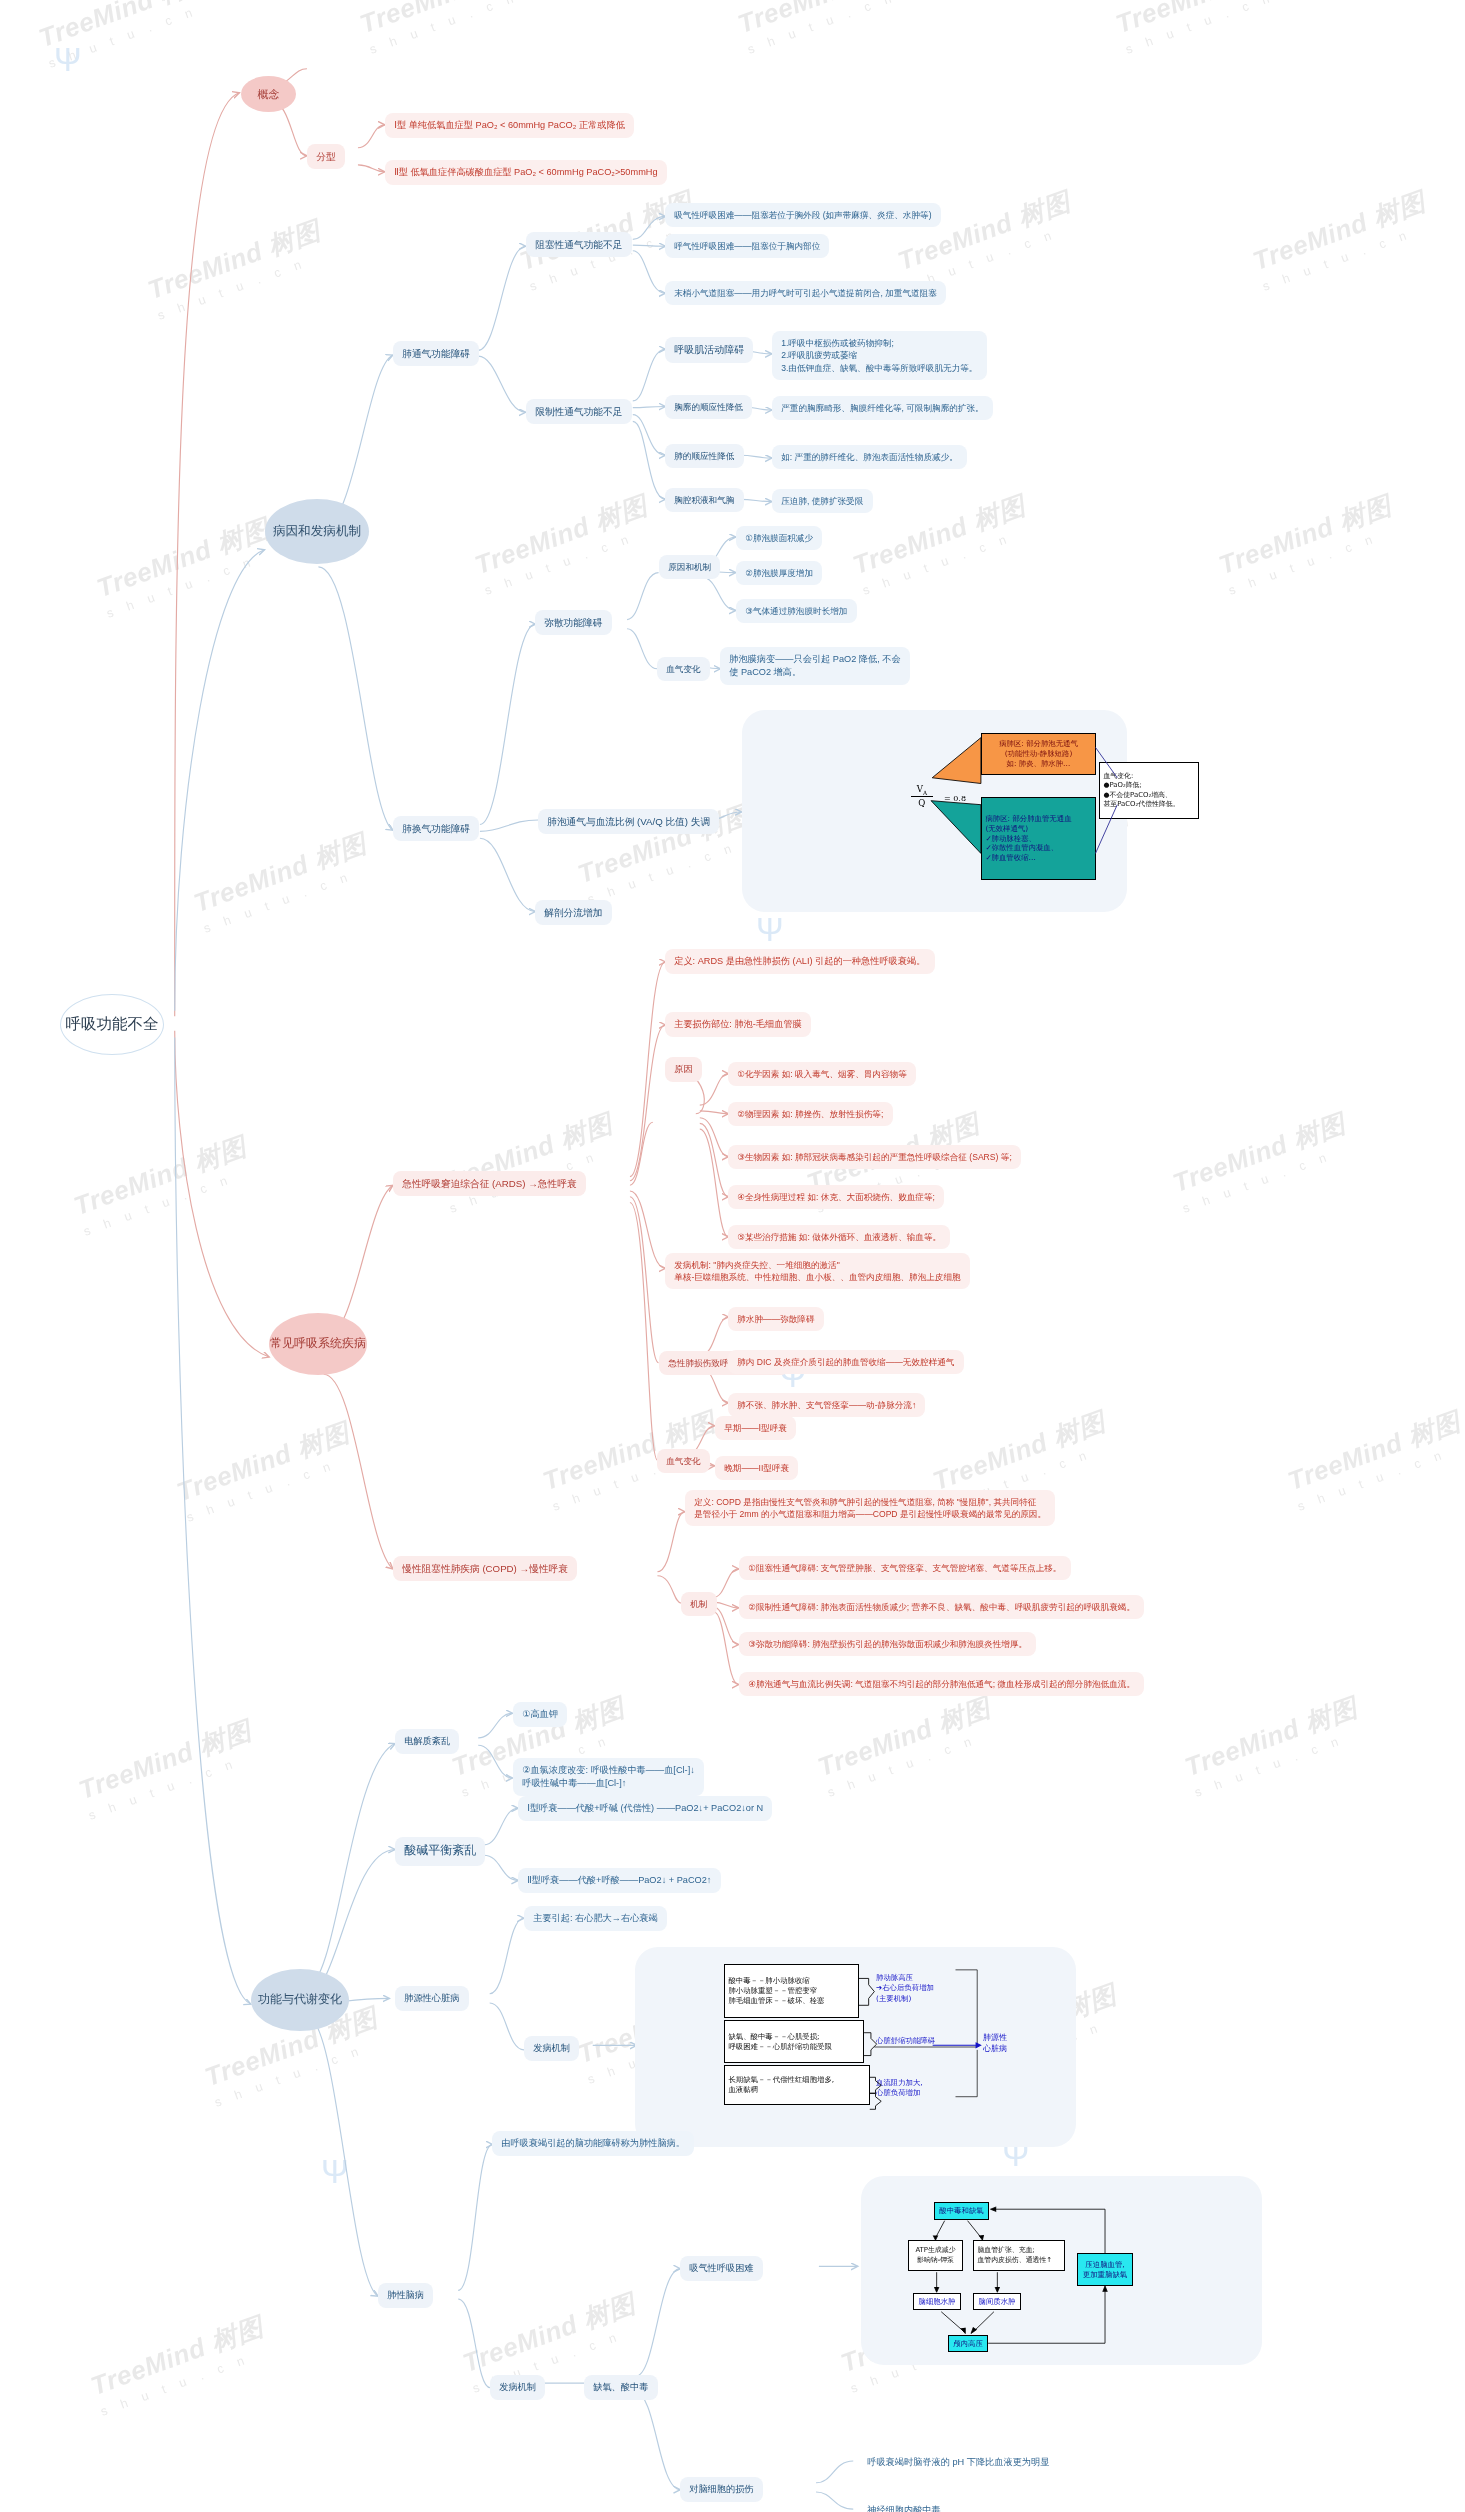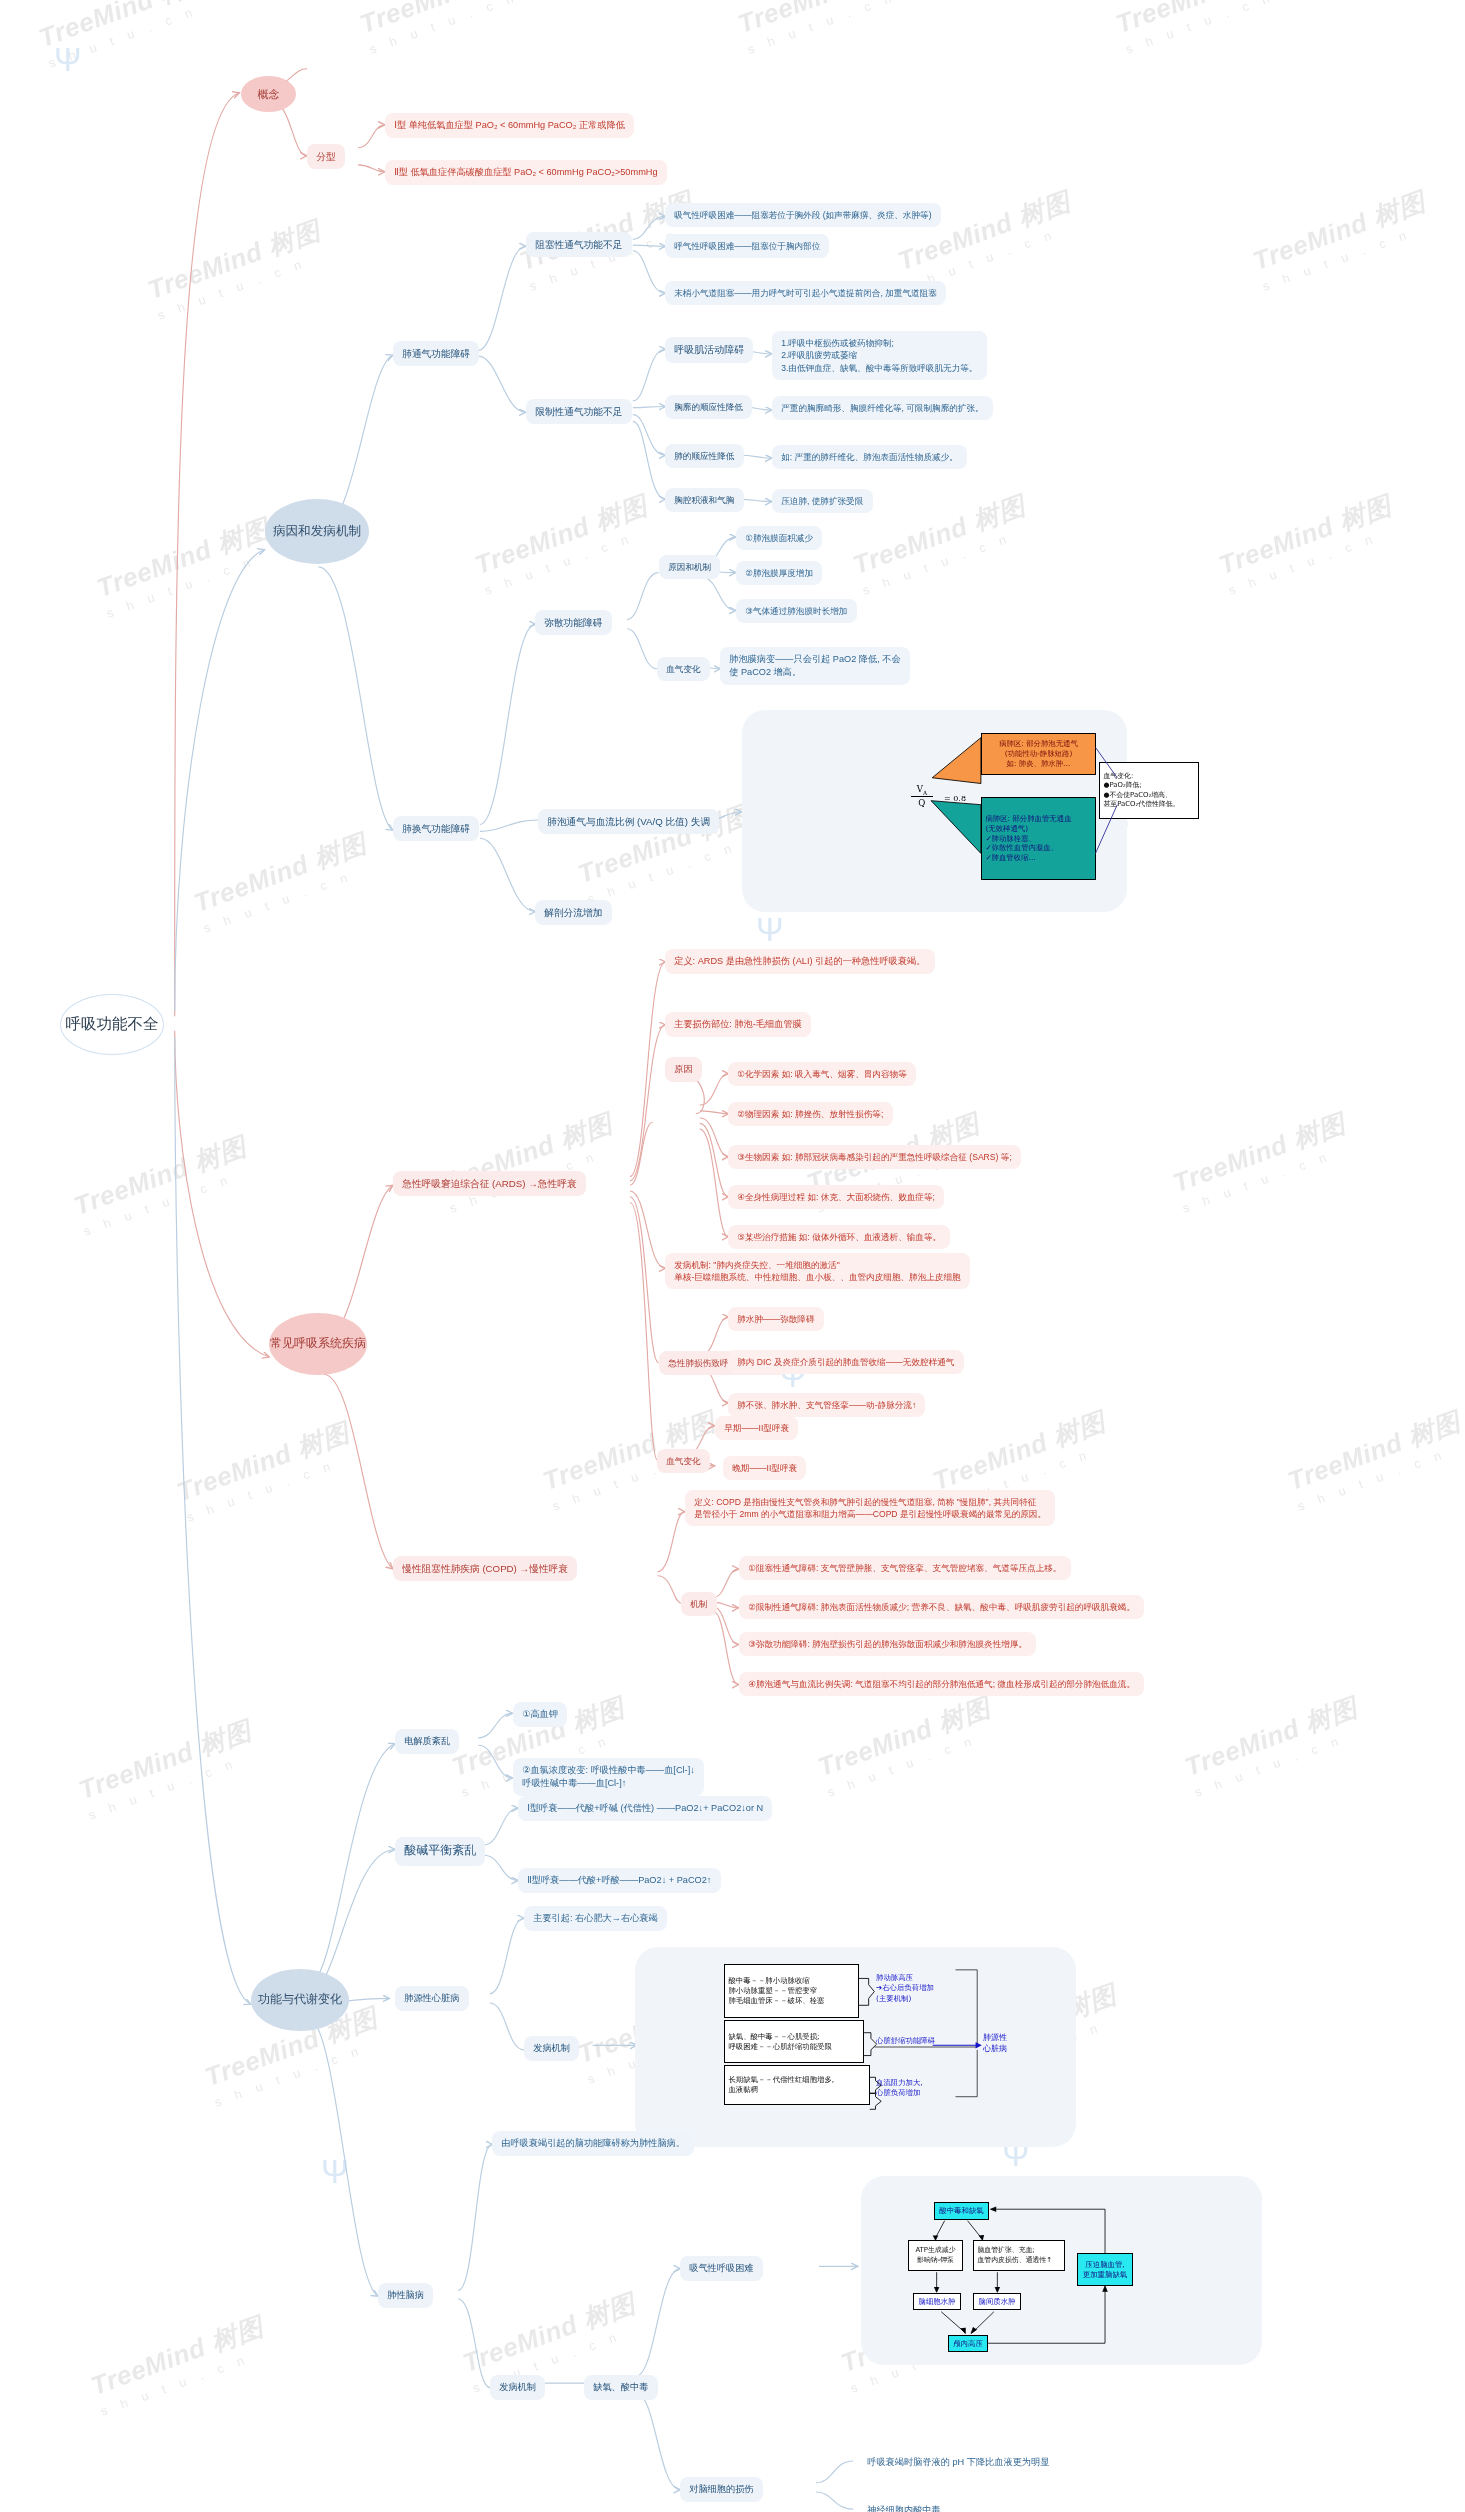--- a/index.html
+++ b/index.html
@@ -497,24 +497,24 @@
   <div class="node" style="left:728px;top:1350px;">
     <div class="pill r-leaf" style="font-size:8.6px;">肺内 DIC 及炎症介质引起的肺血管收缩——无效腔样通气</div>
   </div>
   <div class="node" style="left:728px;top:1393px;">
     <div class="pill r-leaf" style="font-size:8.6px;">肺不张、肺水肿、支气管痉挛——动-静脉分流↑</div>
   </div>
   <div class="node" style="left:657px;top:1449px;">
     <div class="pill r-pill" style="font-size:8.6px;">血气变化</div>
   </div>
   <div class="node" style="left:715px;top:1416px;">
-    <div class="pill r-leaf" style="font-size:8.6px;">早期——II型呼衰</div>
+    <div class="pill r-leaf" style="font-size:8.6px;">早期——Ⅰ型呼衰</div>
   </div>
   <div class="node" style="left:715px;top:1456px;">
-    <div class="pill r-leaf" style="font-size:8.6px;margin-left:8px;">晚期——II型呼衰</div>
+    <div class="pill r-leaf" style="font-size:8.6px;">晚期——II型呼衰</div>
   </div>
 
   <div class="node" style="left:393px;top:1556px;">
     <div class="pill r-pill" style="font-size:9.7px;">慢性阻塞性肺疾病 (COPD) →慢性呼衰</div>
   </div>
   <div class="node" style="left:685px;top:1490px;">
     <div class="pill r-leaf" style="font-size:8.6px;">定义: COPD 是指由慢性支气管炎和肺气肿引起的慢性气道阻塞, 简称 "慢阻肺", 其共同特征
 是管径小于 2mm 的小气道阻塞和阻力增高——COPD 是引起慢性呼吸衰竭的最常见的原因。</div>
   </div>
   <div class="node" style="left:681px;top:1592px;">

